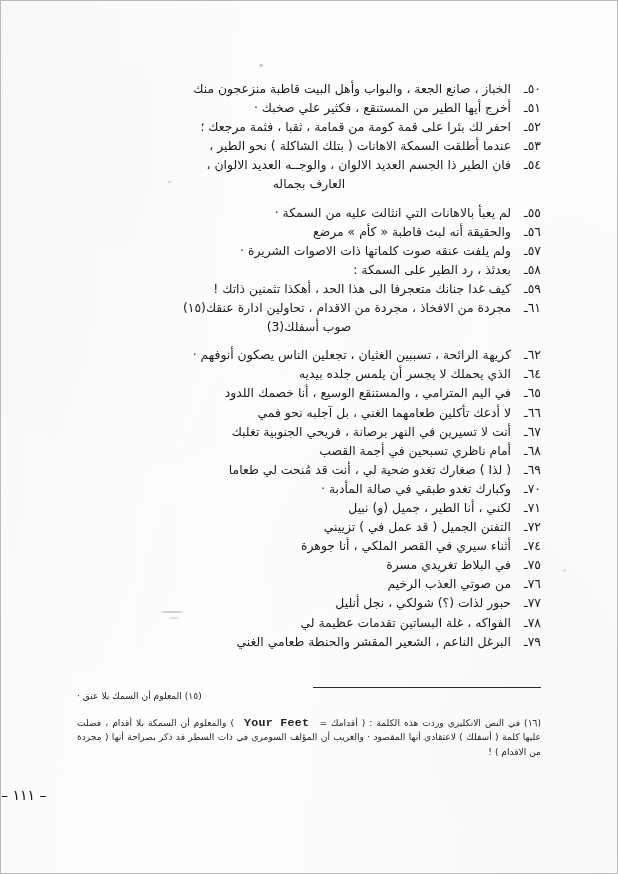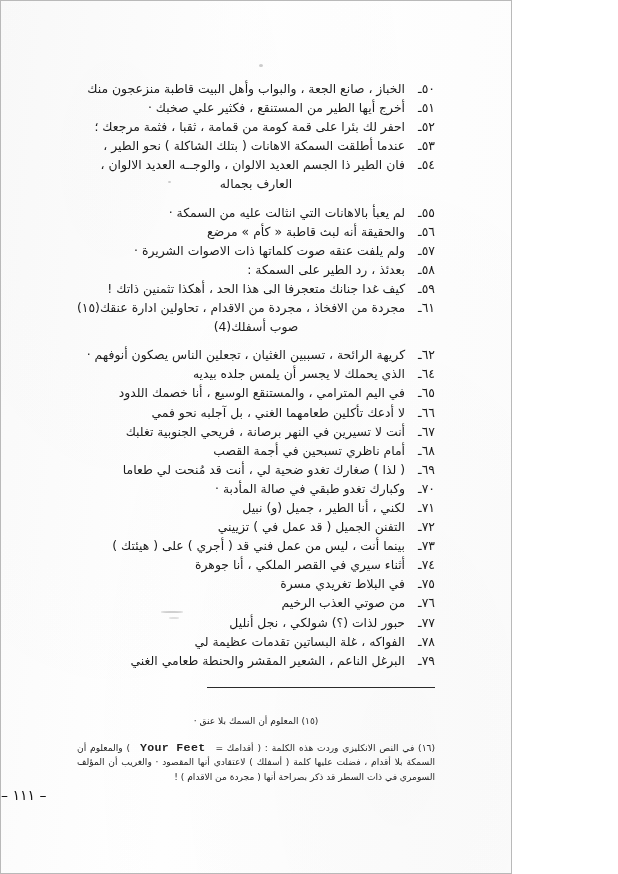--- a/index.html
+++ b/index.html
@@ -5,21 +5,21 @@
   html, body {
     margin: 0;
     padding: 0;
     background: #ffffff;
   }
   body {
     font-family: "DejaVu Sans", sans-serif;
   }
   .page {
     position: relative;
-    width: 512px;
+    width: 618px;
     height: 874px;
     background: #fefefe;
     border: 1px solid #b9b9b9;
     box-sizing: border-box;
     overflow: hidden;
   }
   
   .scan-tint {
     position: absolute;
     inset: 0;
@@ -84,22 +84,22 @@
     justify-content: flex-start;
   }
   .footnote {
     font-size: 9.1px;
     line-height: 14.6px;
     color: #1f1f1f;
     text-align: justify;
     direction: rtl;
   }
   .footnote.fn-15 {
-    text-align: center;
-    margin-top: 26px;
+    text-align: left;
+    margin-top: 1px;
     margin-right: 0;
   }
   .footnote.fn-16 {
     margin-top: 12px;
   }
   .fn-en {
     font-family: Liberation Mono, monospace;
     font-size: 11.6px;
     font-weight: bold;
     direction: ltr;
@@ -185,21 +185,21 @@
       <div class="verse-line">
         <span class="v-num">٥٩ـ</span>
         <span>كيف غدا جنانك متعجرفا الى هذا الحد ، أهكذا تثمنين ذاتك !</span>
       </div>
       <div class="verse-line">
         <span class="v-num">٦١ـ</span>
         <span>مجردة من الافخاذ ، مجردة من الاقدام ، تحاولين ادارة عنقك(١٥)</span>
       </div>
     </div>
 
-    <div class="cont-line">صوب أسفلك(4)</div>
+    <div class="cont-line">صوب أسفلك(3)</div>
 
     <div class="gap-sm"></div>
 
     <div class="verse-block">
       <div class="verse-line">
         <span class="v-num">٦٢ـ</span>
         <span>كريهة الرائحة ، تسببين الغثيان ، تجعلين الناس يصكون أنوفهم ·</span>
       </div>
       <div class="verse-line">
         <span class="v-num">٦٤ـ</span>
@@ -229,24 +229,20 @@
         <span class="v-num">٧٠ـ</span>
         <span>وكبارك تغدو طبقي في صالة المأدبة ·</span>
       </div>
       <div class="verse-line">
         <span class="v-num">٧١ـ</span>
         <span>لكني ، أنا الطير ، جميل (و) نبيل</span>
       </div>
       <div class="verse-line">
         <span class="v-num">٧٢ـ</span>
         <span>التفنن الجميل ( قد عمل في ) تزييني</span>
-      </div>
-      <div class="verse-line">
-        <span class="v-num">٧٣ـ</span>
-        <span>بينما أنت ، ليس من عمل فني قد ( أجري ) على ( هيئتك )</span>
       </div>
       <div class="verse-line">
         <span class="v-num">٧٤ـ</span>
         <span>أثناء سيري في القصر الملكي ، أنا جوهرة</span>
       </div>
       <div class="verse-line">
         <span class="v-num">٧٥ـ</span>
         <span>في البلاط تغريدي مسرة</span>
       </div>
       <div class="verse-line">

